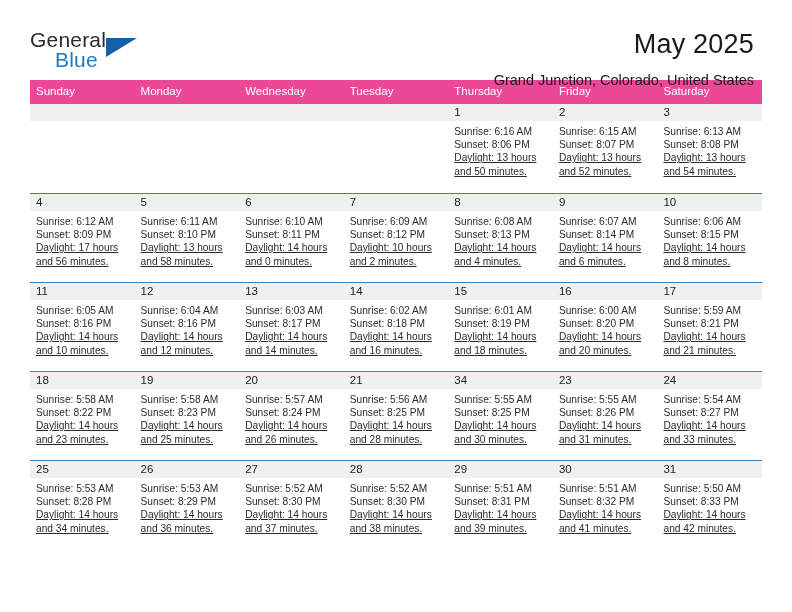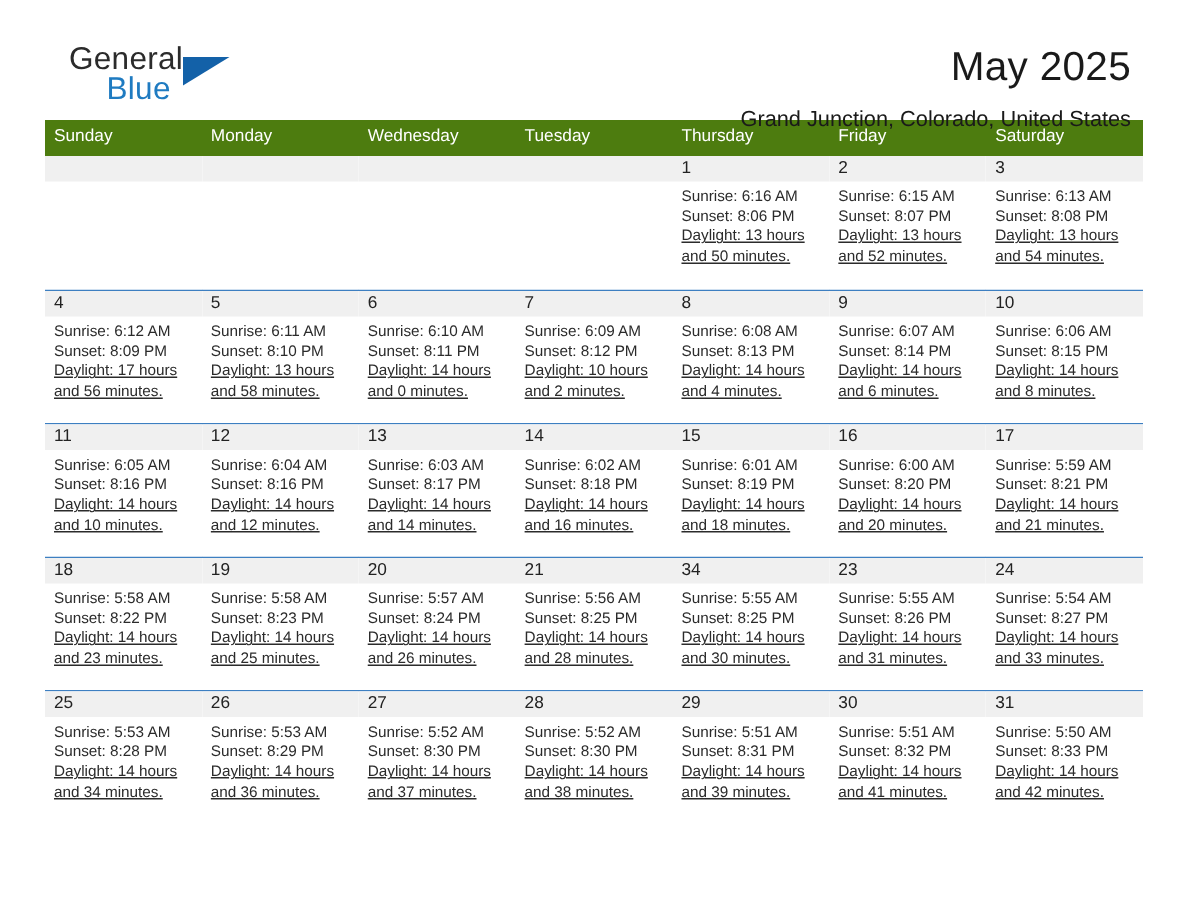--- a/index.html
+++ b/index.html
@@ -23,21 +23,20 @@
     display: flex;
     justify-content: space-between;
     align-items: flex-start;
     padding-top: 28px;
     height: 76px;
   }
   .logo {
     position: relative;
     width: 180px;
     height: 50px;
-    margin-left: 16px;
   }
   .logo-general {
     font-size: 21px;
     color: #2b2b2b;
     letter-spacing: 0.2px;
     line-height: 24px;
     display: block;
   }
   .logo-blue {
     font-size: 21px;
@@ -75,21 +74,21 @@
     margin-top: 10px;
   }
 
   
   .calendar {
     width: 732px;
     margin-top: 4px;
   }
   .dow-row {
     display: flex;
-    background: #4d7c0f;
+    background: #ec4899;
   }
   .dow {
     flex: 1 1 0;
     color: #ffffff;
     font-size: 11.5px;
     padding: 5px 0 6px 6px;
     line-height: 13px;
   }
   .week {
     display: flex;

